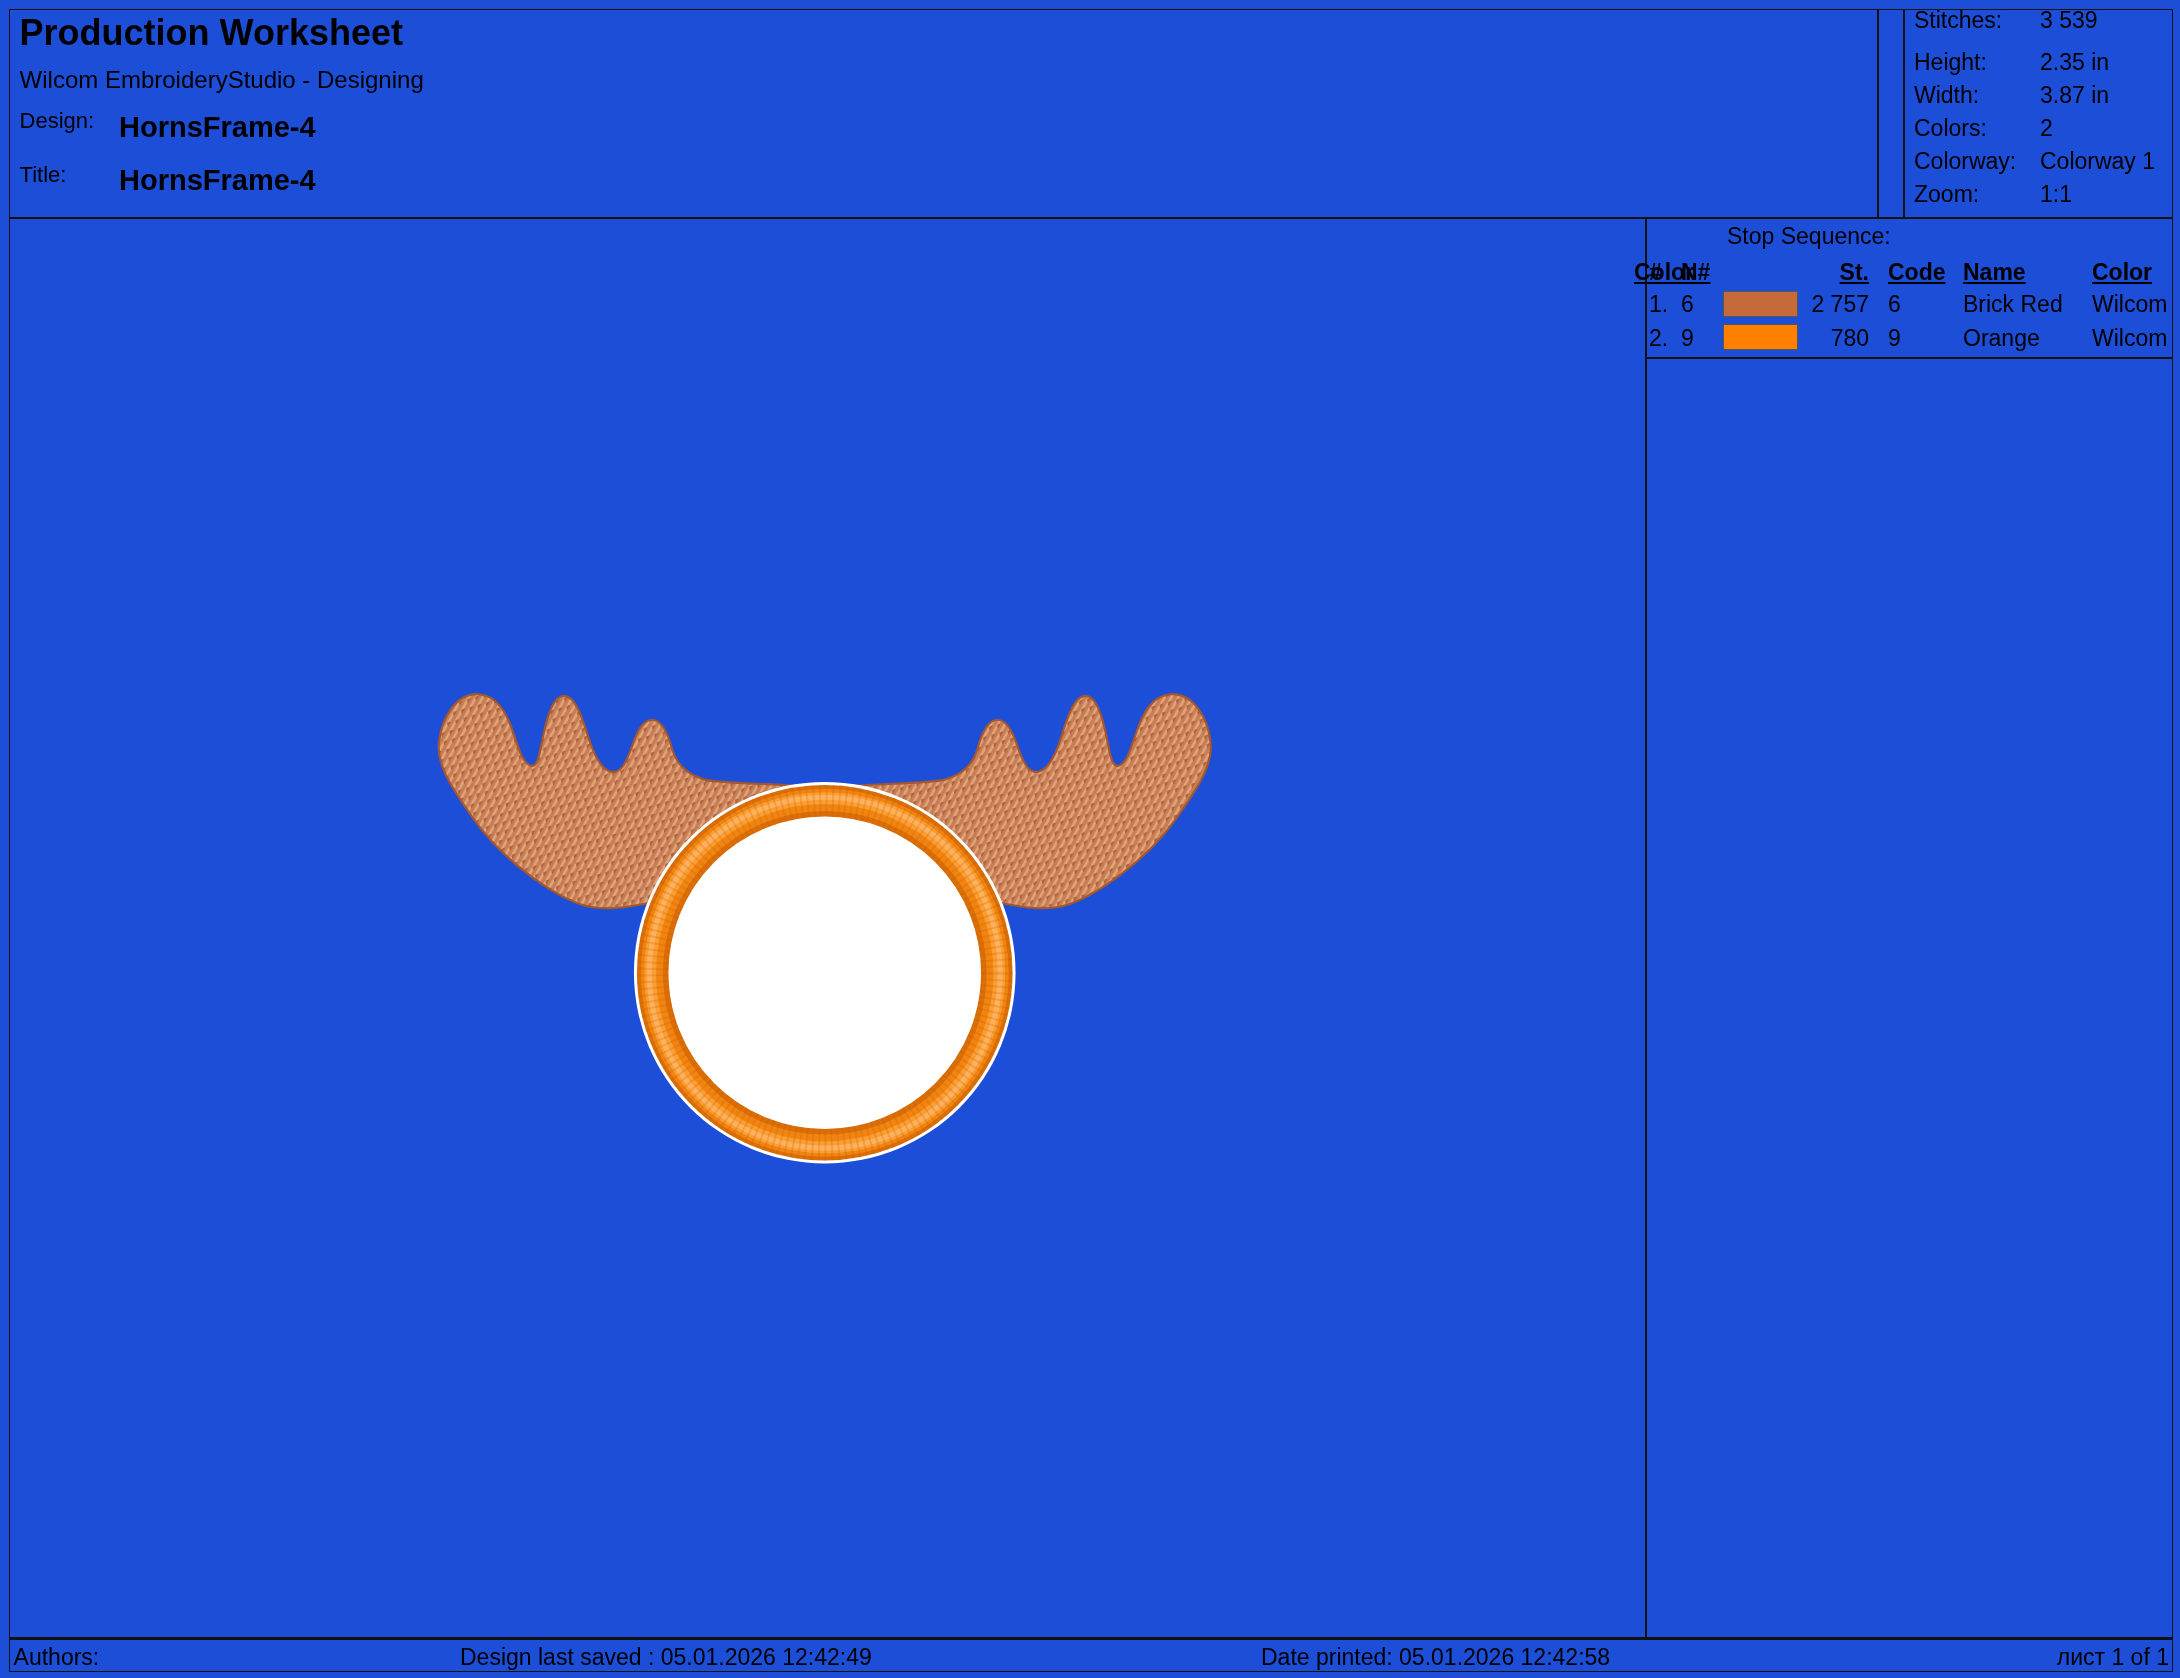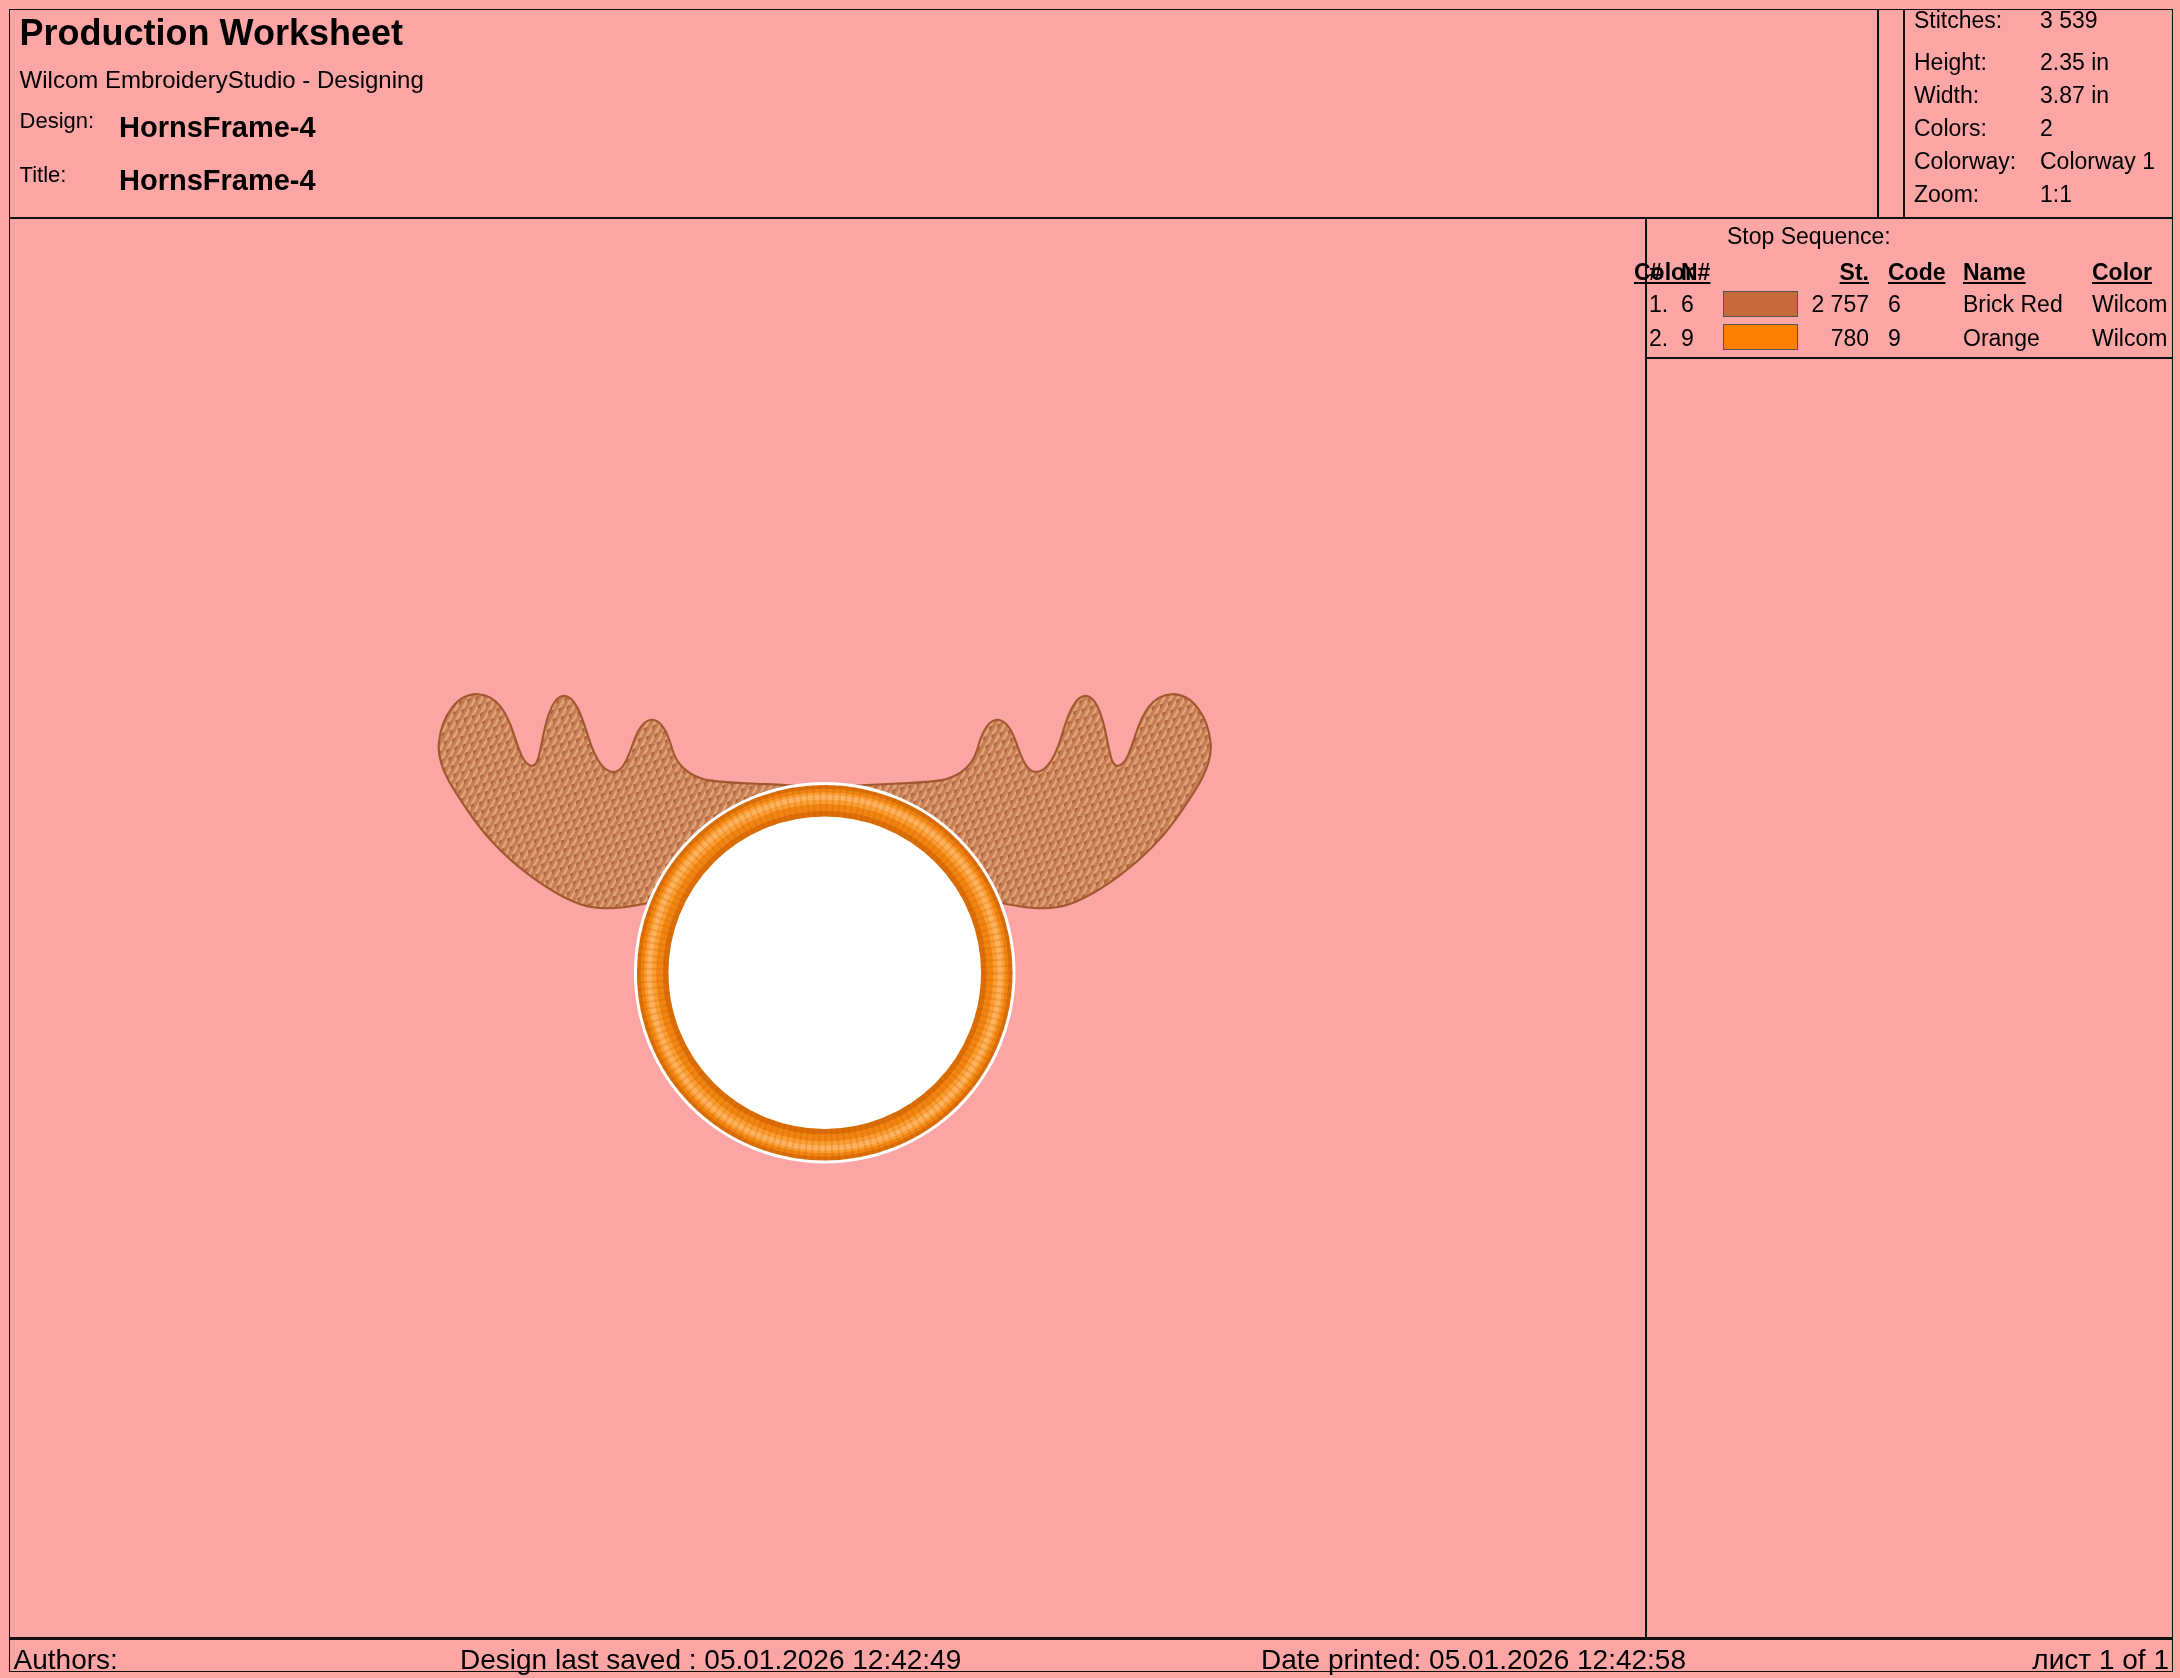--- a/index.html
+++ b/index.html
@@ -1,37 +1,37 @@
 <!DOCTYPE html>
 <html style="font-size:13.6px"><head>
 <meta charset="utf-8">
 <style>
   html,body{margin:0;padding:0;background:#fff;}
-  .page{position:relative;width:2181px;height:1678px;background:#fca5a5;
+  .page{position:relative;width:2181px;height:1678px;background:#1d4ed8;
         font-family:"Liberation Sans","DejaVu Sans",sans-serif;color:#000;overflow:hidden;}
   .line{position:absolute;background:#111;}
   .page-border{position:absolute;left:8.5px;top:8.5px;width:2164px;height:1663px;
                border:1.7px solid #111;box-sizing:border-box;}
   .hdr-title{position:absolute;left:19.6px;top:12px;font-size:36px;font-weight:bold;letter-spacing:0px;}
   .hdr-sub{position:absolute;left:19.6px;top:66px;font-size:24px;}
   .lbl-sm{position:absolute;font-size:22px;}
   .val-big{position:absolute;font-size:29px;font-weight:bold;}
   .info-row{position:absolute;left:1914px;width:256px;font-size:23px;white-space:nowrap;}
   .info-row .v{position:absolute;left:126px;}
   .ss-title{position:absolute;left:1727px;top:223px;font-size:23px;}
   .ss-h{position:absolute;top:259px;font-size:23px;font-weight:bold;text-decoration:underline;white-space:nowrap;}
   .ss-c{position:absolute;font-size:23px;white-space:nowrap;}
   .r1{top:291px;} .r2{top:325px;}
   .col-num{left:1649px;} .col-n{left:1681px;}
   .col-st{left:1806px;width:63px;text-align:right;}
   .col-code{left:1888px;width:63px;text-align:left;}
   .col-name{left:1963px;} .col-chart{left:2092px;}
   .swatch{position:absolute;left:1723px;width:75px;height:25.6px;border:1.7px solid #555;box-sizing:border-box;}
   .sw1{top:291px;} .sw2{top:324px;}
-  .ftr{position:absolute;top:1644px;font-size:28px;white-space:nowrap;}
+  .ftr{position:absolute;top:1644px;font-size:23px;white-space:nowrap;}
   .design-svg{position:absolute;left:0;top:0;}
 </style>
 </head>
 <body>
 
 <div class="page">
 
   <svg class="design-svg" width="2181" height="1678" viewBox="0 0 2560 1970">
     <defs>
       <pattern id="stitch" width="10" height="10" patternUnits="userSpaceOnUse" patternTransform="rotate(-16)">

